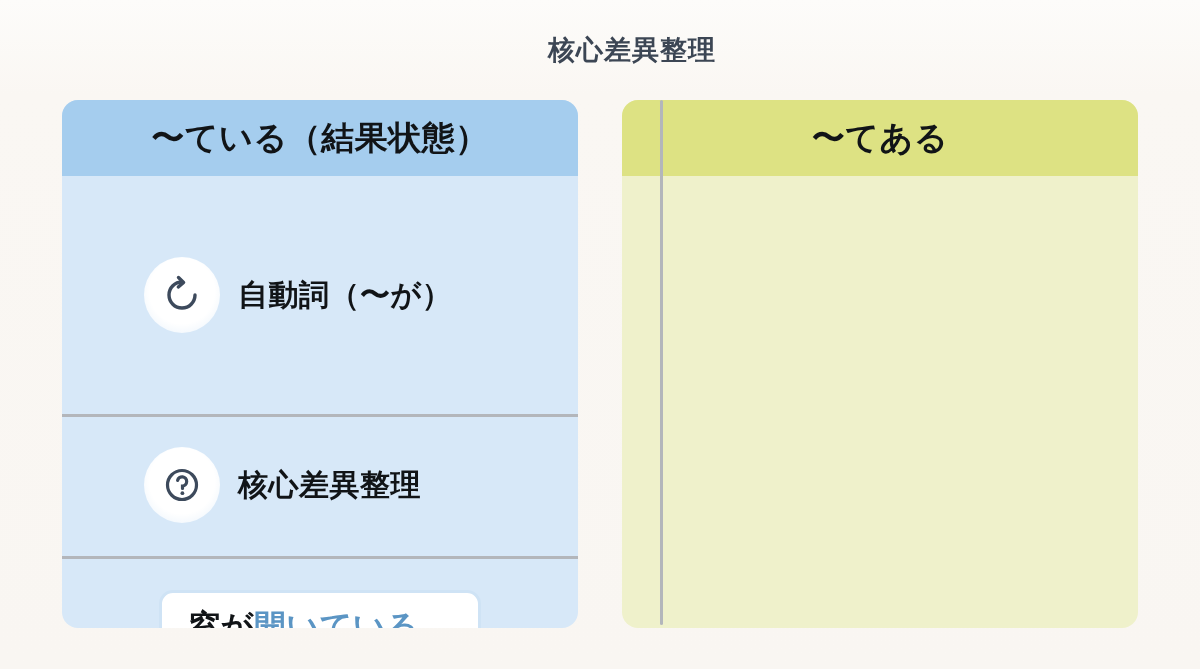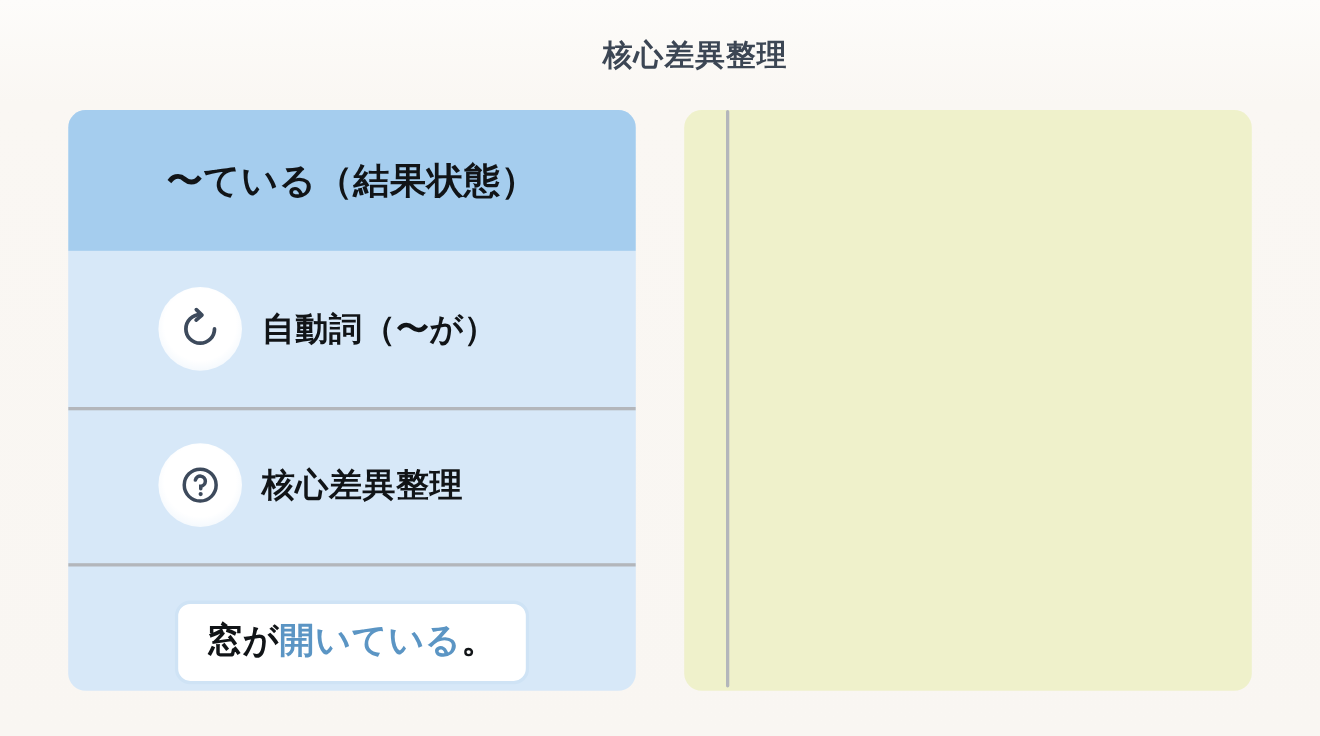--- a/index.html
+++ b/index.html
@@ -53,39 +53,40 @@
     border-radius: 16px;
     overflow: hidden;
   }
   .col-left  { left: 0; }
   .col-right { left: 560px; }
 
   .col-left  { background: #d7e8f8; }
   .col-right { background: #eff1cb; }
 
   .col-head {
-    height: 128px;
+    height: 76px;
     display: flex;
     align-items: center;
     justify-content: center;
     font-size: 33px;
     font-weight: bold;
     color: #111417;
     letter-spacing: 0.5px;
   }
   .col-left  .col-head { background: #a5cdee; }
   .col-right .col-head { background: #dde283; }
 
   
   .row {
     height: 142px;
     display: flex;
     align-items: center;
     box-sizing: border-box;
     position: relative;
+    margin-top: 48px;
   }
   .row-sep {
     position: absolute;
     left: 0;
     top: 0;
     width: 100%;
     height: 3px;
     background: #b3b6bb;
   }
   .row-icon-cell {
@@ -187,20 +188,21 @@
       </div>
 
       <div class="row-example">
         <span class="row-sep"></span>
         <span class="pill"><span>窓が</span><span class="hl-blue">開いている</span><span>。</span></span>
       </div>
     </div>
 
     <div class="col col-right">
 
+      <div class="col-head">〜てある</div>
 
 
 
     </div>
 
     <div class="v-divider"></div>
 
   </div>
 </div>
 

